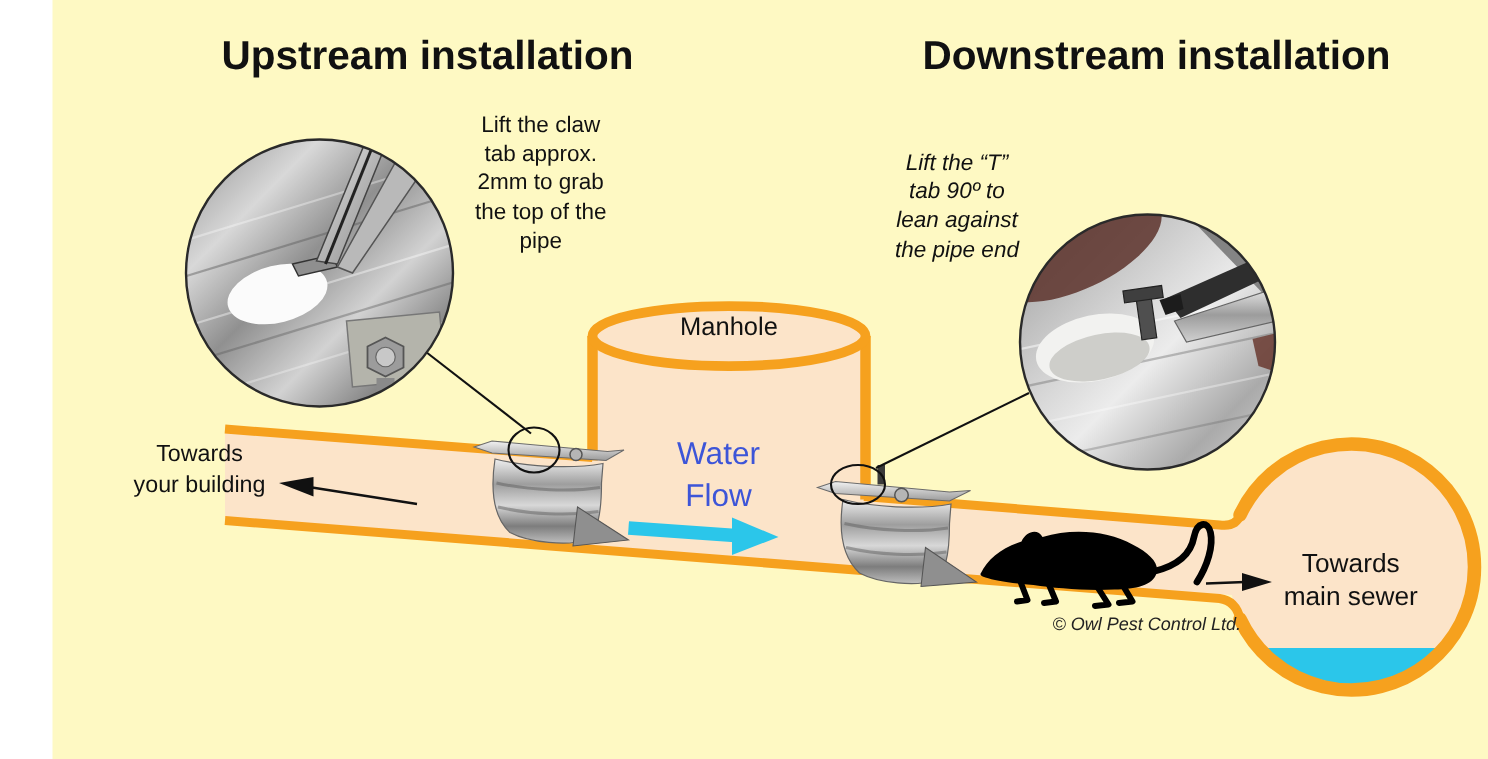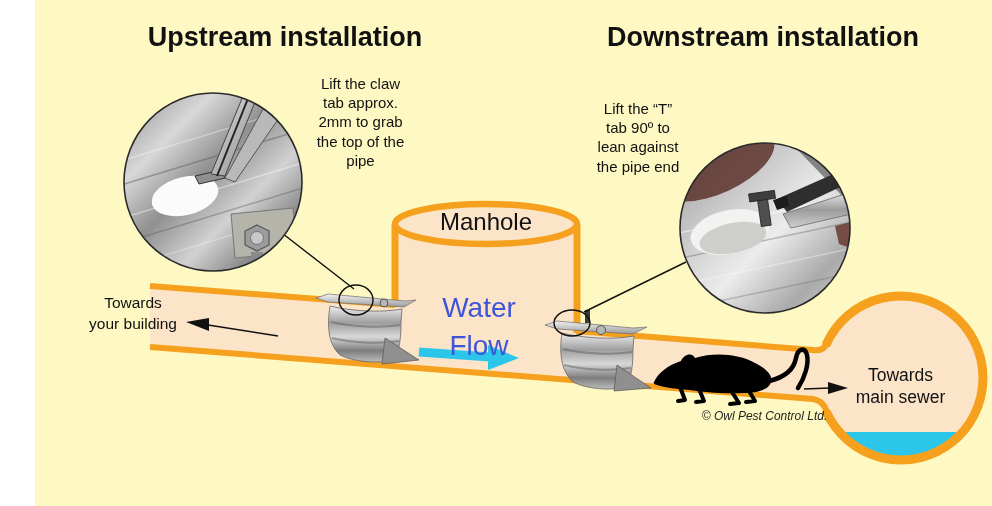--- a/index.html
+++ b/index.html
@@ -9,22 +9,22 @@
     --flow-text:#3D55D8;
     --ink:#111111;
   }
   *{margin:0;padding:0;box-sizing:border-box;}
   html,body{background:#ffffff;font-family:"Liberation Sans",sans-serif;}
   .stage{position:relative;width:992px;height:506px;background:#fef9c3;overflow:hidden;margin-left:35px;}
   .stage svg{position:absolute;inset:0;}
   .lbl{position:absolute;text-align:center;color:var(--ink);white-space:pre-line;}
   .title{font-size:27px;font-weight:bold;line-height:1.15;}
   .instr{font-size:15px;line-height:1.28;}
-  .manhole-lbl{font-size:24px;line-height:1.1;}
-  .flow-lbl{font-size:28px;line-height:1.34;color:var(--flow-text);}
+  .manhole-lbl{font-size:17px;line-height:1.1;}
+  .flow-lbl{font-size:21px;line-height:1.34;color:var(--flow-text);}
   .bldg-lbl{font-size:15.5px;line-height:1.35;}
   .sewer-lbl{font-size:17.5px;line-height:1.28;}
   .copy-lbl{font-size:12px;font-style:italic;color:#222;}
   .stroke-orange{stroke:var(--pipe-border);}
   .fill-peach{fill:var(--pipe-fill);}
   .fill-water{fill:var(--water);}
 </style>
 </head>
 <body>
 
@@ -191,28 +191,28 @@
       <polygon points="742,199 812,168 816,182 752,212" fill="#2e2e2e"></polygon>
       <polygon points="748,214 816,192 816,214 756,228" fill="url(#cylGrad)" stroke="#666" stroke-width="0.8"></polygon>
       <polygon points="738,200 752,196 754,206 742,210" fill="#1c1c1c"></polygon>
       <polygon points="800,226 816,222 816,248 804,244" fill="#6a3a30" opacity="0.85"></polygon>
     </g>
     <circle cx="730" cy="228" r="85" fill="none" stroke="#2a2a2a" stroke-width="1.6"></circle>
   </g>
 </svg>
 
 <div class="lbl title" style="left:60px;top:22px;width:380px;">Upstream installation</div>
-<div class="lbl title" style="left:528px;top:22px;width:400px;">Downstream installation</div>
+<div class="lbl title" style="left:492px;top:22px;width:400px;text-align:right;">Downstream installation</div>
 
 <div class="lbl instr" style="left:253px;top:74px;width:145px;">Lift the claw
 tab approx.
 2mm to grab
 the top of the
 pipe</div>
-<div class="lbl instr" style="left:533px;top:99px;width:140px;">Lift the “T”
+<div class="lbl instr" style="left:533px;top:99px;width:140px;font-style:italic;">Lift the “T”
 tab 90º  to
 lean against
 the pipe end</div>
 
 <div class="lbl manhole-lbl" style="left:370px;top:209px;width:162px;">Manhole</div>
 <div class="lbl flow-lbl" style="left:394px;top:289px;width:100px;">Water
 Flow</div>
 
 <div class="lbl bldg-lbl" style="left:28px;top:293px;width:140px;">Towards
 your building</div>

